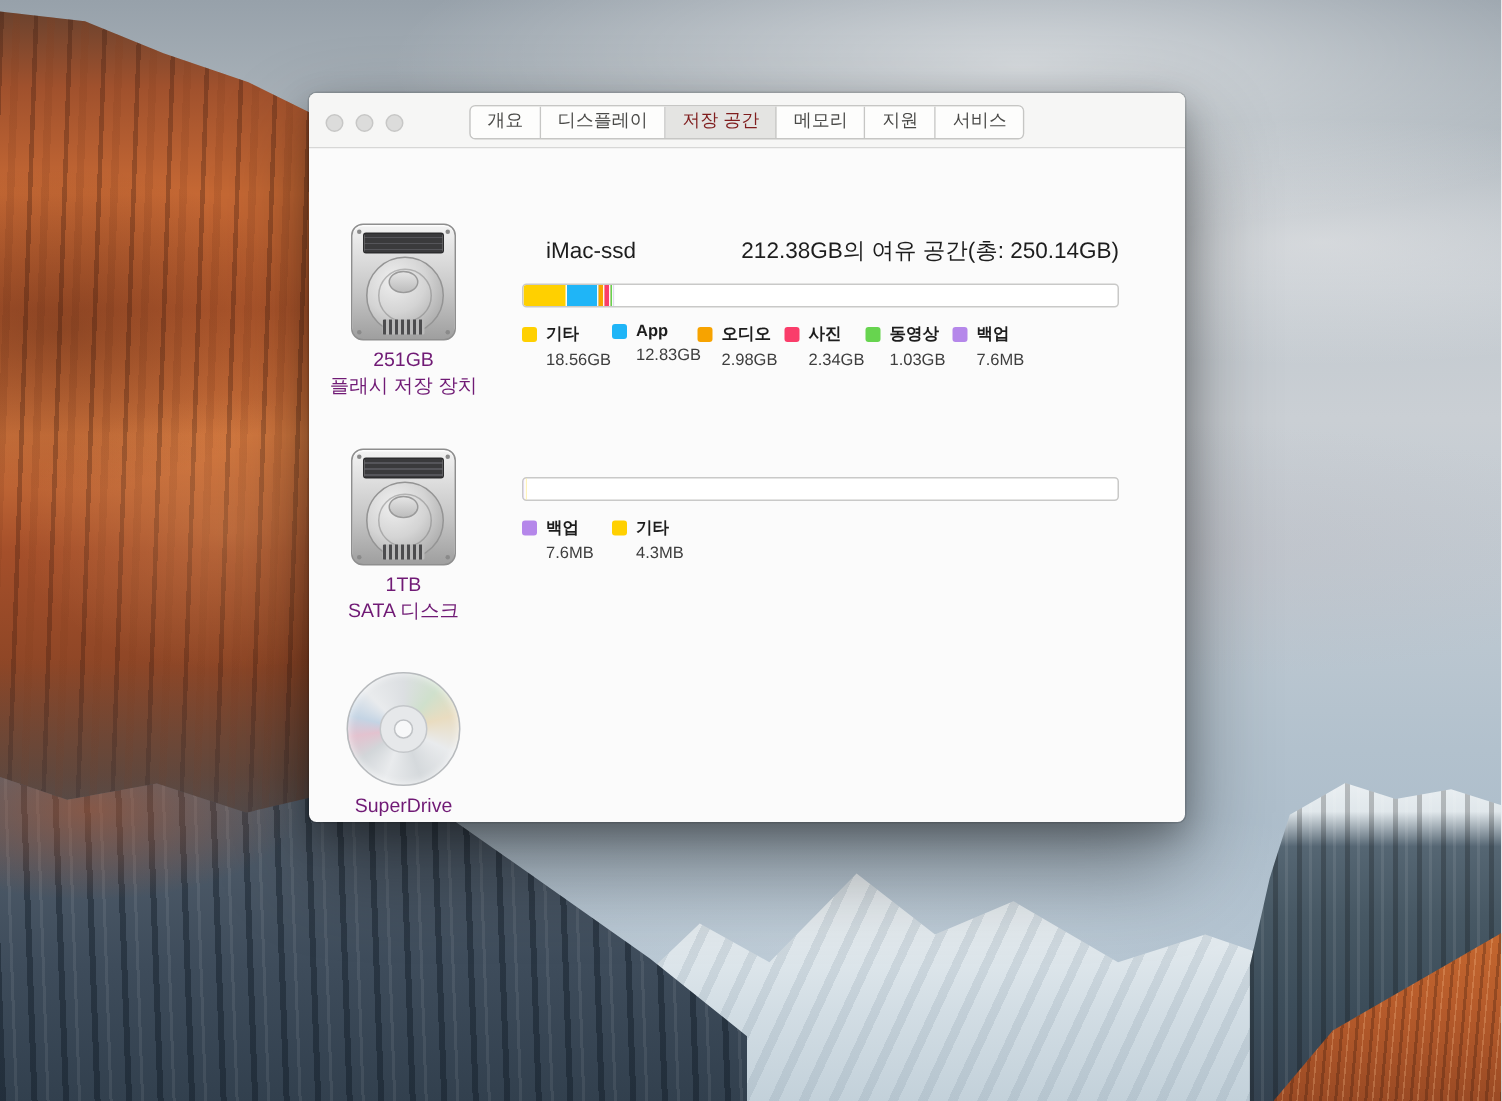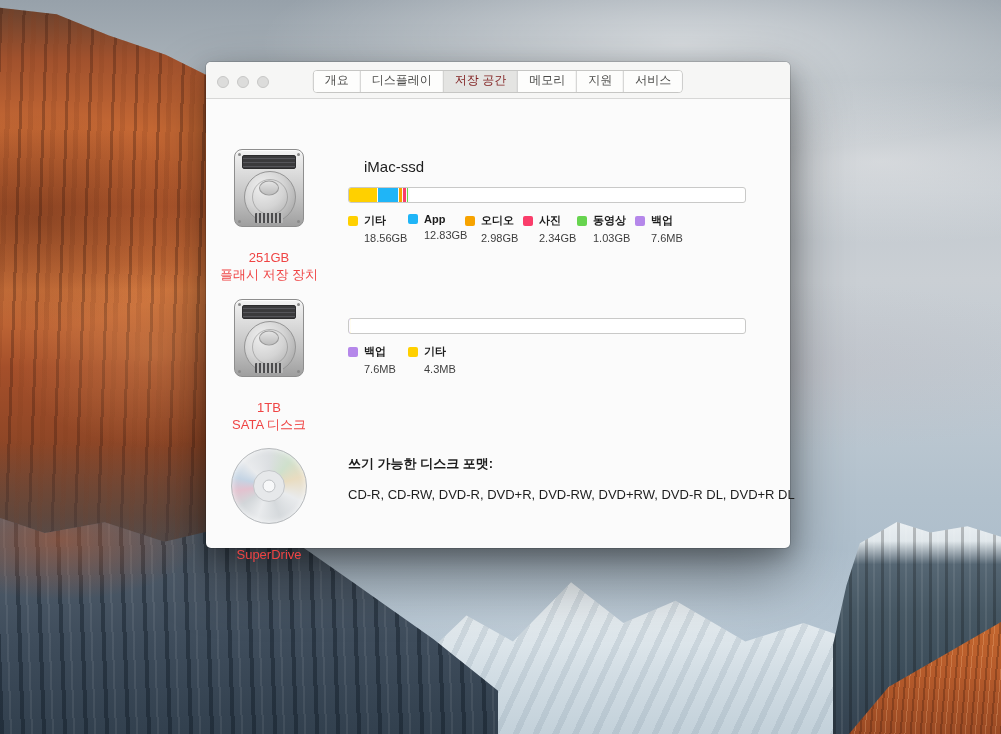--- a/index.html
+++ b/index.html
@@ -59,21 +59,21 @@
   .tl{width:12px;height:12px;border-radius:50%;background:#dcdcdb;border:1px solid #c7c7c6;box-sizing:border-box;}
   .tabs{position:absolute;left:50%;top:8px;transform:translateX(-50%);
     display:flex;height:21px;background:#ffffff;border:1px solid #c6c6c4;border-radius:4px;overflow:hidden;}
   .tab{font-size:12px;line-height:19px;padding:0 11px;color:#4a4a48;white-space:nowrap;border-right:1px solid #c6c6c4;background:#fdfdfc;cursor:default;}
   .tab:last-child{border-right:none;}
   .tab.selected{background:#e4e4e2;color:#7f1d1d;}
 
   .content{position:relative;width:100%;height:449px;}
 
   .disk-icon-col{position:absolute;left:8px;width:110px;text-align:center;}
-  .icon-caption{font-size:13px;line-height:17px;color:#ef4444;margin-top:22px;}
+  .icon-caption{font-size:13px;line-height:17px;color:#701a75;margin-top:4px;}
 
   
   .hdd{position:relative;width:70px;height:78px;margin:0 auto;border-radius:8px;
     background:linear-gradient(180deg,#f3f3f3 0%,#dcdcdc 30%,#c3c3c3 62%,#9f9f9f 100%);
     border:1px solid #8e8e8e;box-sizing:border-box;box-shadow:inset 0 1px 0 rgba(255,255,255,.8);}
   .hdd .label-strip{position:absolute;left:7px;right:7px;top:5px;height:12px;border-radius:2px;
     background:repeating-linear-gradient(180deg,#3a3a3c 0 2px,#55555a 2px 3px,#3a3a3c 3px 4px);
     border:1px solid #2c2c2e;}
   .hdd .platter{position:absolute;left:9px;top:21px;width:52px;height:52px;border-radius:50%;
     background:radial-gradient(circle at 35% 30%,#efefef 0%,#d4d4d4 45%,#b3b3b3 75%,#a2a2a2 100%);
@@ -170,20 +170,21 @@
       </div>
       <div class="icon-caption">
         <div>251GB</div>
         <div>플래시 저장 장치</div>
       </div>
     </div>
 
     <div class="disk-right row1-right">
       <div class="disk-title-row">
         <span class="disk-name">iMac-ssd</span>
+        <span class="free-space">212.38GB의 여유 공간(총: 250.14GB)</span>
       </div>
       <div class="bar">
           <div class="bar-seg" style="width: 7.41984%; background: rgb(255, 208, 0);"></div>
           <div class="bar-seg" style="width: 5.12913%; background: rgb(31, 181, 247);"></div>
           <div class="bar-seg" style="width: 1.19133%; background: rgb(247, 163, 0);"></div>
           <div class="bar-seg" style="width: 0.935476%; background: rgb(250, 61, 106);"></div>
           <div class="bar-seg" style="width: 0.411769%; background: rgb(103, 212, 79);"></div>
           <div class="bar-seg" style="width: 0.18%; background: rgb(181, 135, 234);"></div>
         </div>
       <div class="legend six">
@@ -272,19 +273,15 @@
       </div>
     </div>
 
     <div class="disk-icon-col row3-icon">
       <div class="cd"></div>
       <div class="icon-caption">
         <div>SuperDrive</div>
       </div>
     </div>
 
-    <div class="disk-right row3-right">
-      <div class="formats-title">쓰기 가능한 디스크 포맷:</div>
-      <div class="formats-list">CD-R, CD-RW, DVD-R, DVD+R, DVD-RW, DVD+RW, DVD-R DL, DVD+R DL</div>
-    </div>
 
   </div>
 </div>
 
 </body></html>

